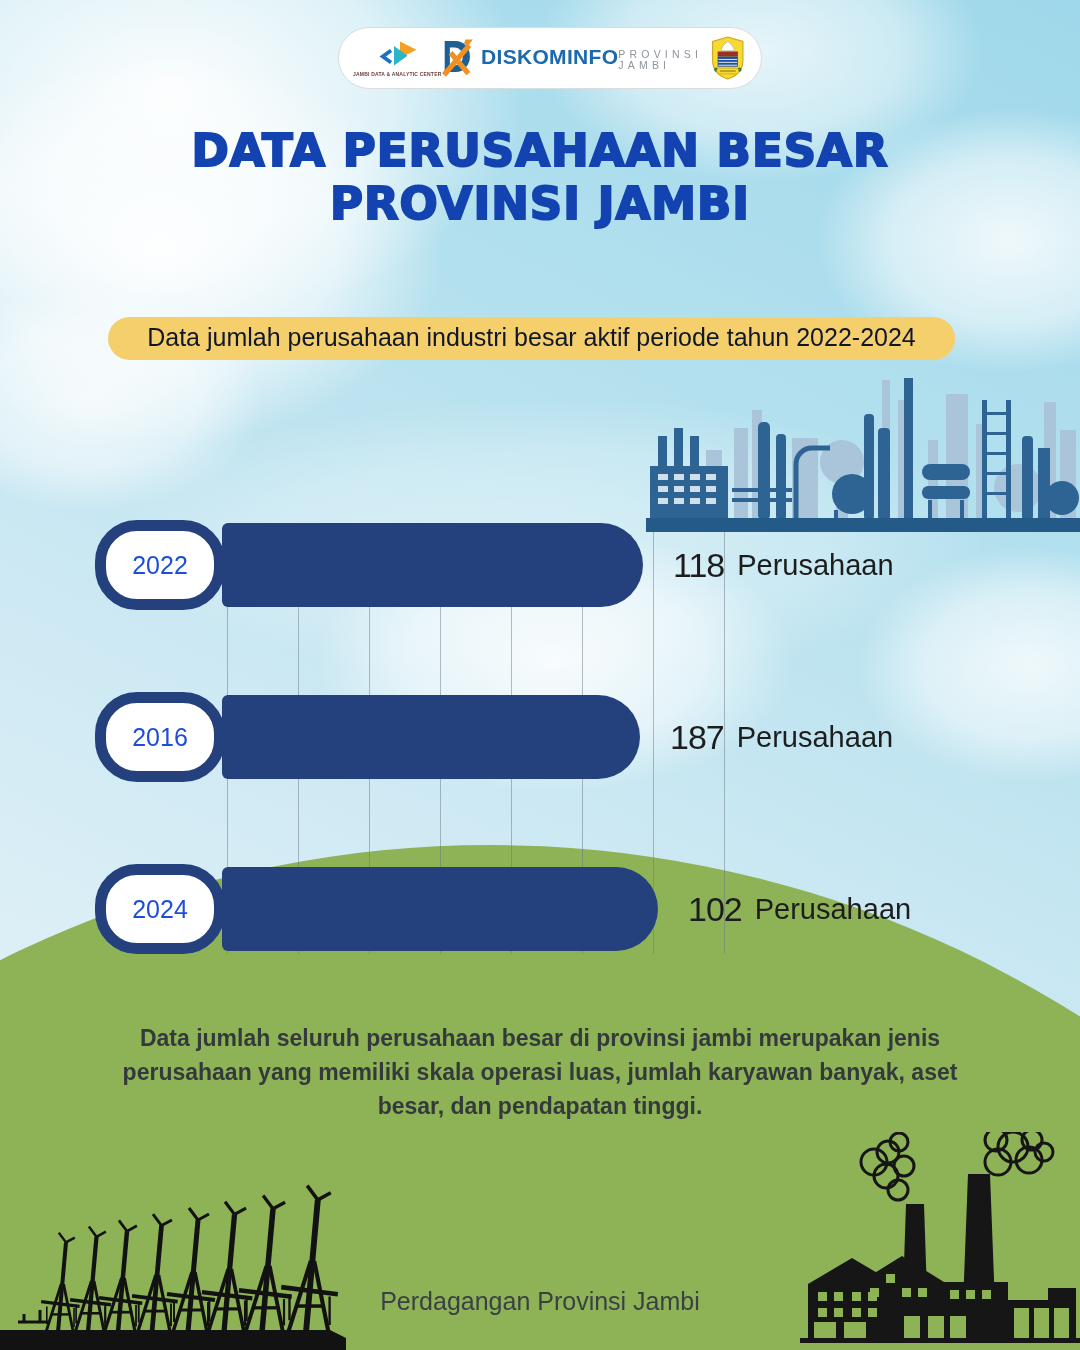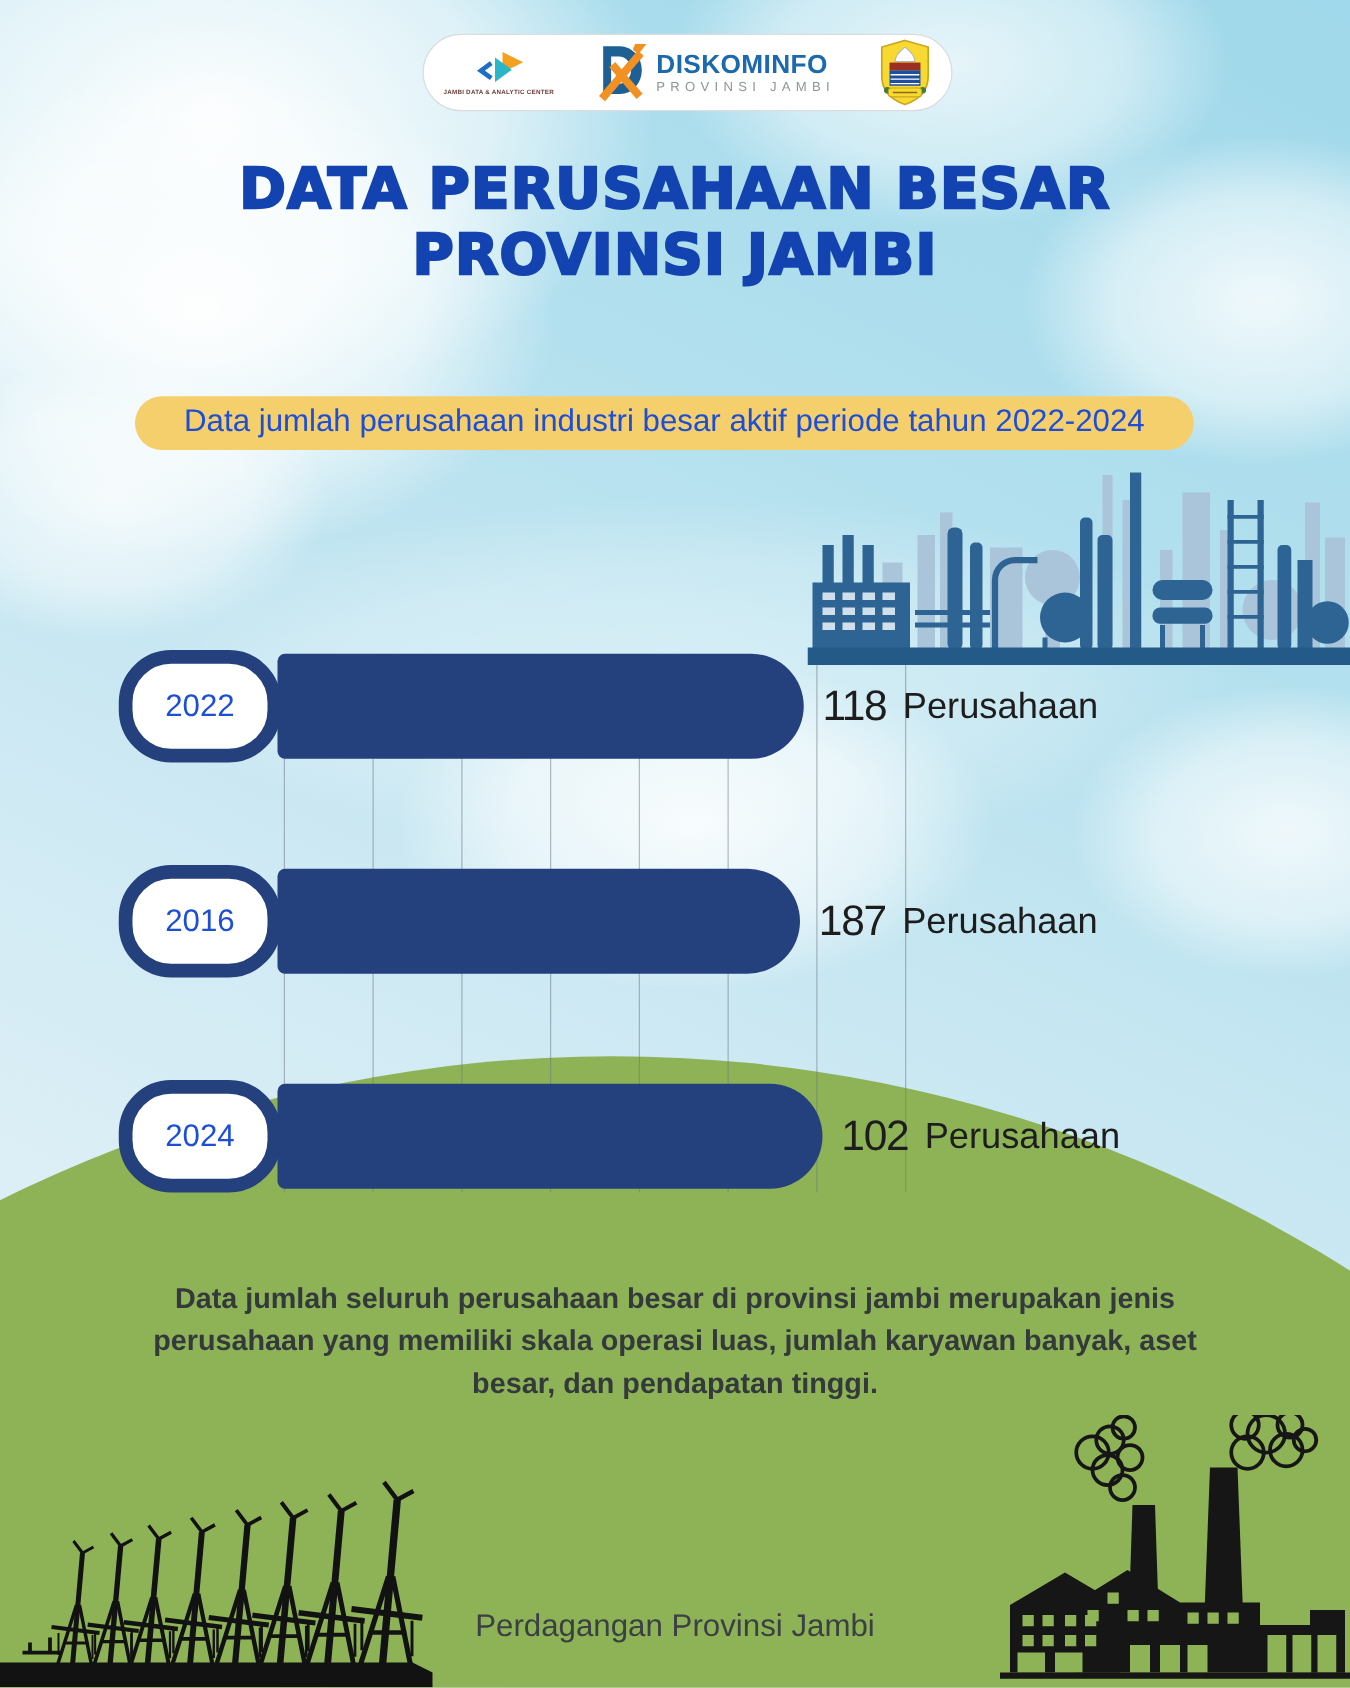--- a/index.html
+++ b/index.html
@@ -10,45 +10,45 @@
   }
   .cloud{position:absolute;pointer-events:none;
     background:radial-gradient(ellipse at center,rgba(255,255,255,.96) 0%,rgba(255,255,255,.6) 45%,rgba(255,255,255,0) 72%);}
   
   .header{position:absolute;left:338px;top:27px;width:424px;height:62px;background:#fff;
     border:1px solid #d9dde0;border-radius:32px;display:flex;align-items:center;justify-content:space-between;
     padding:0 14px;box-sizing:border-box;z-index:20;}
   .jdac{display:flex;flex-direction:column;align-items:center;width:92px;}
   .jdac-label{font-size:5px;font-weight:bold;color:#6e3b3b;letter-spacing:.2px;white-space:nowrap;margin-top:1px;}
   .org-block{display:flex;align-items:center;gap:7px;}
-  .org-text{display:flex;flex-direction:column;line-height:1;}
+  .org-text{display:flex;flex-direction:row;line-height:1;}
   .org-name{font-size:21px;font-weight:bold;color:#1b69ae;letter-spacing:.3px;}
   .org-sub{font-size:10.5px;color:#8d949b;letter-spacing:4.2px;margin-top:3px;}
   
   .title{position:absolute;left:0;top:124px;width:100%;text-align:center;z-index:20;
     font-family:"DejaVu Sans",sans-serif;font-weight:bold;font-size:45px;line-height:1.18;
     color:#1343b0;-webkit-text-stroke:2px #1343b0;letter-spacing:1px;}
   
   .subtitle{position:absolute;left:108px;top:317px;width:847px;height:43px;background:#f6cf6d;
     border-radius:22px;display:flex;align-items:center;justify-content:center;z-index:20;
-    font-size:25px;color:#1d4ed8;box-sizing:border-box;padding-bottom:2px;}
+    font-size:25px;color:#0f172a;box-sizing:border-box;padding-bottom:2px;}
   
   .skyline{position:absolute;left:646px;top:370px;z-index:6;}
   .hill{position:absolute;left:-610px;top:845px;width:2200px;height:2200px;border-radius:50%;
     background:#8eb357;z-index:4;}
   .gridlines{position:absolute;left:0;top:0;z-index:5;}
   .gridline{position:absolute;top:524px;width:1px;height:430px;background:rgba(105,118,128,.48);}
   
   .chart-row{position:absolute;left:95px;height:90px;z-index:8;}
   .year-pill{position:absolute;left:0;top:0;width:130px;height:90px;box-sizing:border-box;
     border:11px solid #24407d;background:#fff;border-radius:42px;display:flex;align-items:center;
     justify-content:center;font-size:25px;color:#1d4ed8;z-index:3;}
   .bar-wrap{position:absolute;left:127px;top:0;height:90px;display:flex;align-items:center;z-index:2;}
   .bar{height:84px;background:#24407d;border-radius:6px 42px 42px 6px;}
-  .value-label{margin-left:15px;white-space:nowrap;color:#1d1d1d;display:flex;align-items:center;}
+  .value-label{margin-left:30px;white-space:nowrap;color:#1d1d1d;display:flex;align-items:center;}
   .value-num{font-size:34px;font-weight:500;letter-spacing:-1px;}
   .value-unit{font-size:29px;font-weight:400;margin-left:13px;}
   
   .description{position:absolute;left:100px;top:1022px;width:880px;text-align:center;z-index:10;
     font-size:23px;font-weight:bold;color:#343a3c;line-height:1.47;}
   .source{position:absolute;left:0;top:1281px;width:100%;text-align:center;z-index:10;
     font-size:25px;color:#3a4043;line-height:1.6;}
   .cranes{position:absolute;left:0;top:1182px;z-index:9;}
   .factory-art{position:absolute;right:-5px;top:1132px;z-index:9;}
 </style>

